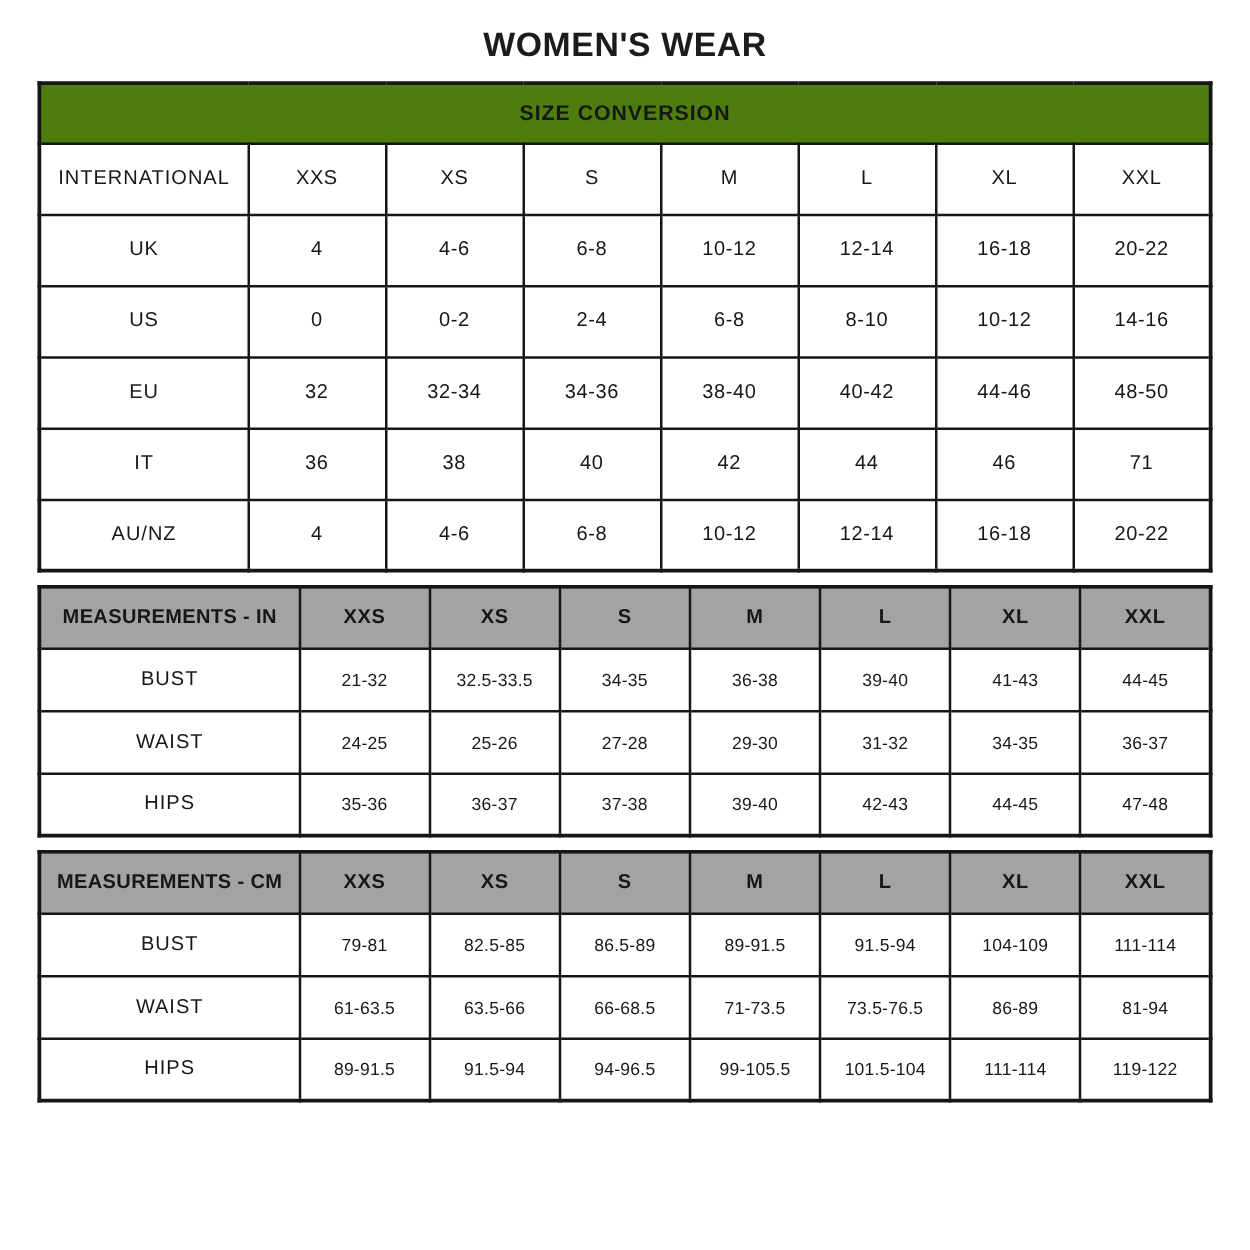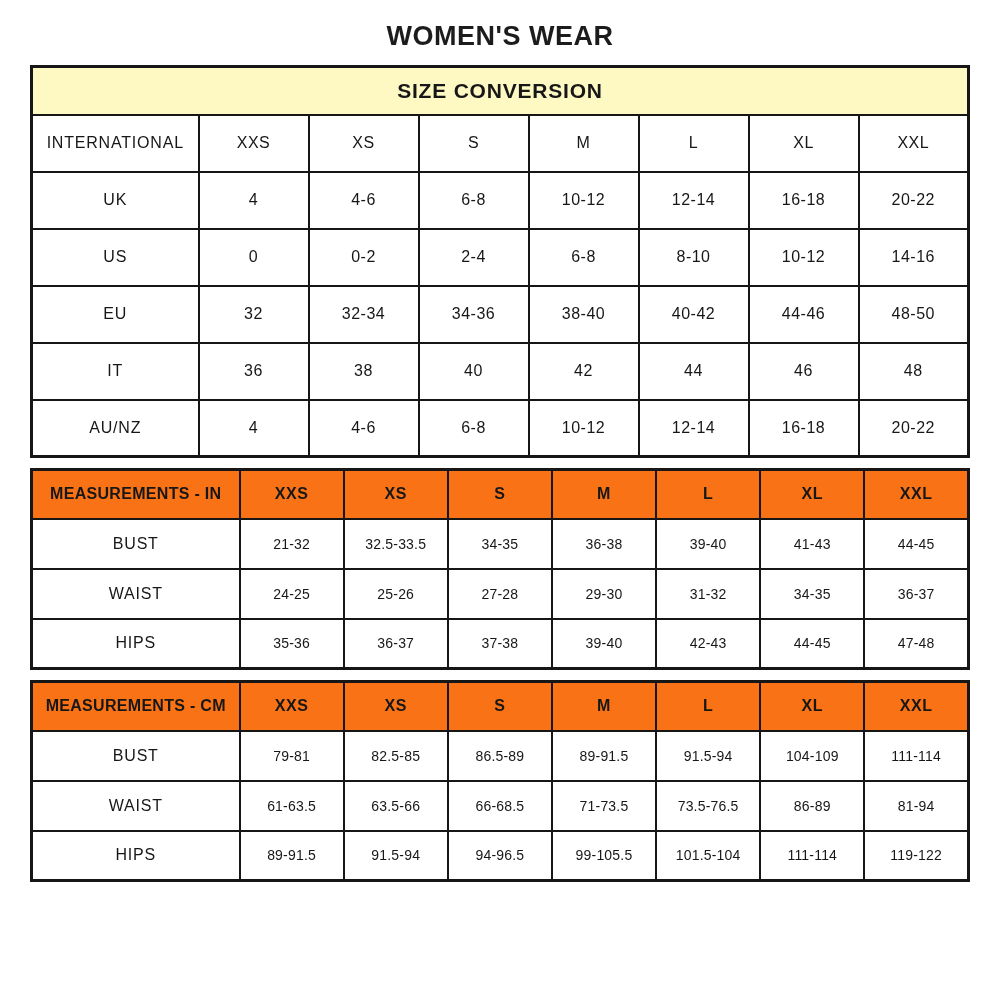--- a/index.html
+++ b/index.html
@@ -24,28 +24,28 @@
   .tbl { border: 3px solid #161616; margin-bottom: 10px; }
   th, td {
     border: 2px solid #161616;
     padding: 0 4px;
     text-align: center;
     vertical-align: middle;
     overflow: hidden;
   }
   .banner-cell {
     height: 48px;
-    background: #fef9c3;
-    font-size: 21px;
+    background: #4d7c0f;
+    font-size: 17px;
     font-weight: 700;
     letter-spacing: 0.8px;
   }
   .size-head th {
     height: 49px;
-    background: #f97316;
+    background: #a3a3a3;
     font-size: 16px;
     font-weight: 700;
     letter-spacing: 0.5px;
   }
   .size-head th.head-label { letter-spacing: 0.3px; }
   .conv tbody td { height: 57px; font-size: 16px; letter-spacing: 0.5px; }
   .meas tbody td { height: 50px; font-size: 14px; letter-spacing: 0.2px; }
   .conv tbody td.rowlabel,
   .meas tbody td.rowlabel { font-size: 16px; letter-spacing: 0.8px; }
 </style>
@@ -114,21 +114,21 @@
           <td>48-50</td>
         </tr>
         <tr>
           <td class="rowlabel">IT</td>
           <td>36</td>
           <td>38</td>
           <td>40</td>
           <td>42</td>
           <td>44</td>
           <td>46</td>
-          <td>48</td>
+          <td>71</td>
         </tr>
         <tr>
           <td class="rowlabel">AU/NZ</td>
           <td>4</td>
           <td>4-6</td>
           <td>6-8</td>
           <td>10-12</td>
           <td>12-14</td>
           <td>16-18</td>
           <td>20-22</td>

